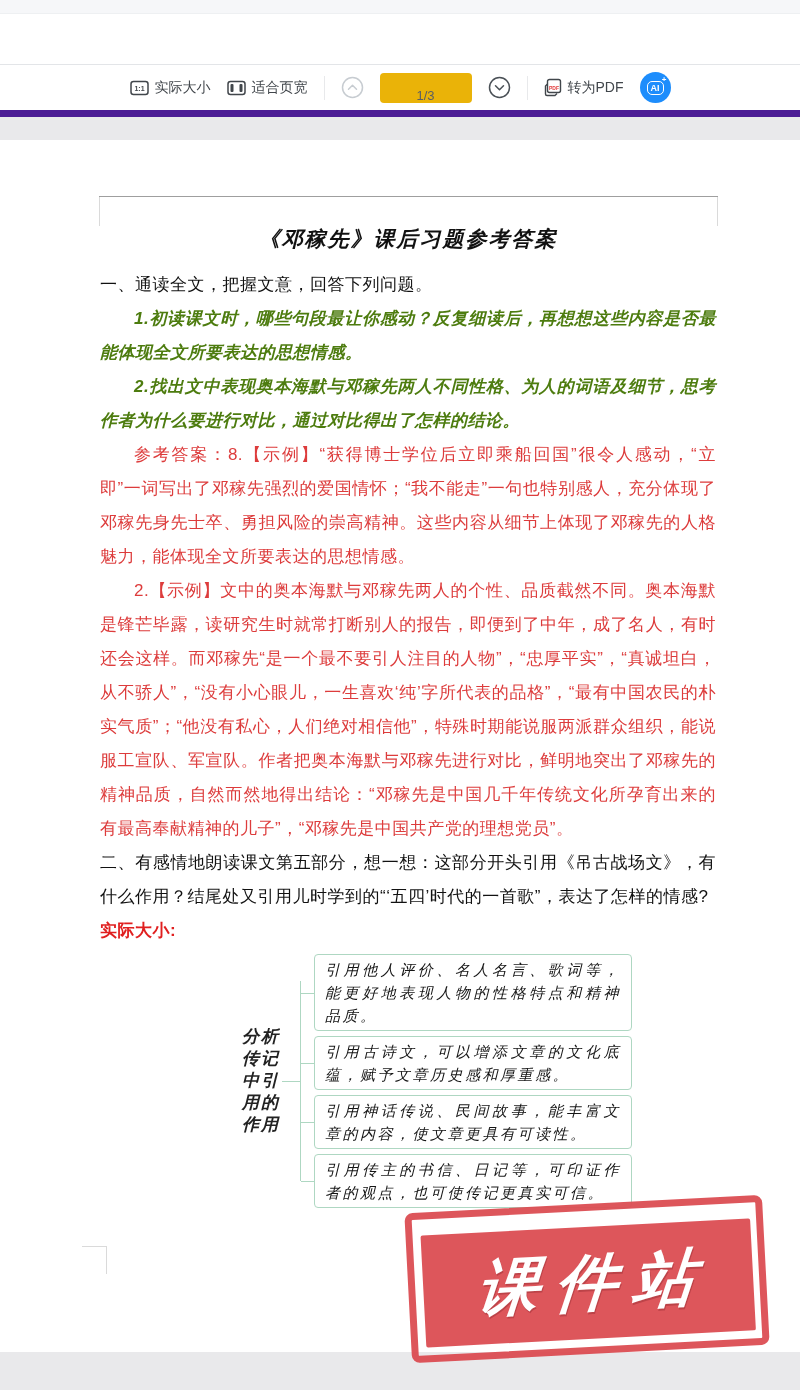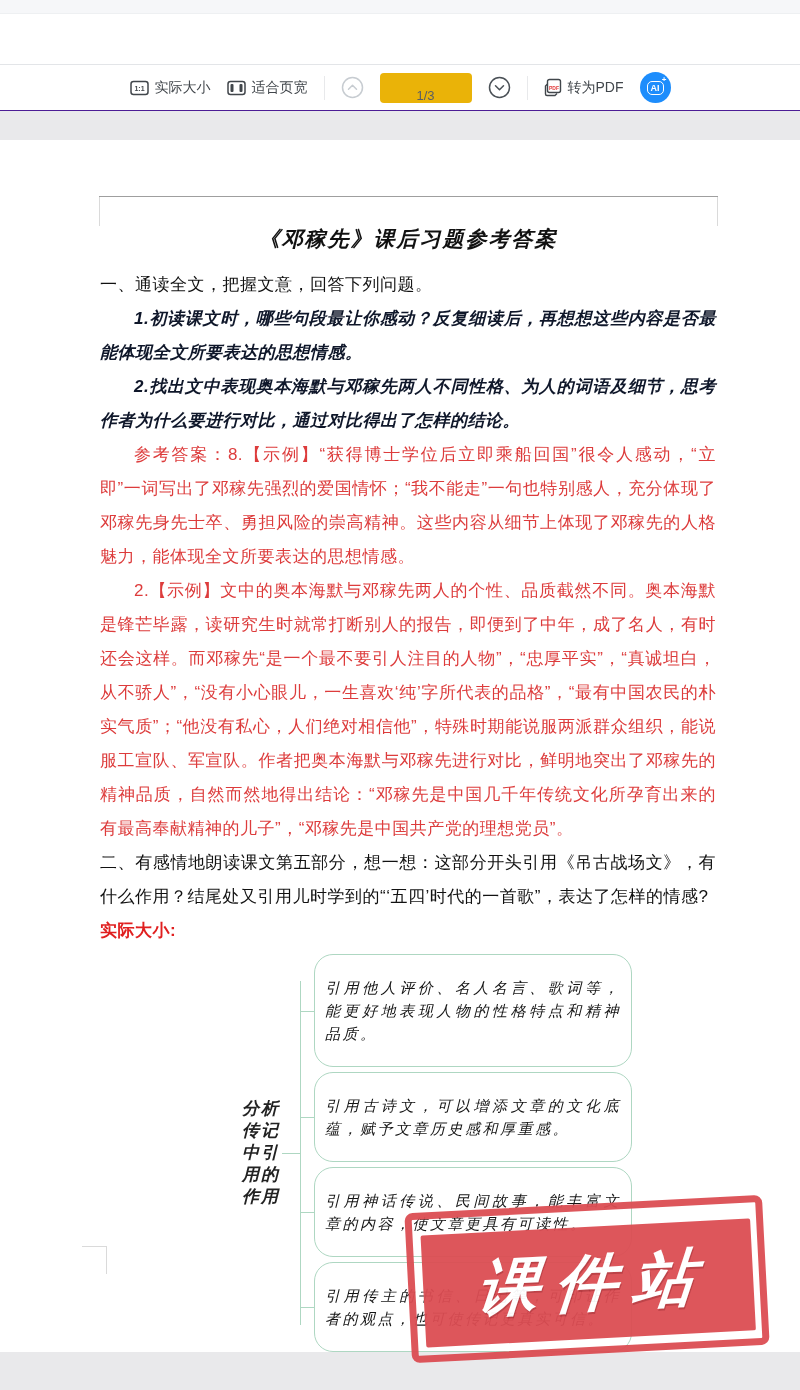--- a/index.html
+++ b/index.html
@@ -7,21 +7,21 @@
     width:800px;height:1390px;position:relative;overflow:hidden;
     background:#e9e9eb;
     font-family:"Liberation Sans","DejaVu Sans",sans-serif;
     -webkit-font-smoothing:antialiased;
   }
   
   .top-strip{position:absolute;top:0;left:0;right:0;height:13px;background:#f6f7f9;border-bottom:1px solid #eef0f2;}
   .top-white{position:absolute;top:14px;left:0;right:0;height:50px;background:#ffffff;}
   .toolbar{
     position:absolute;top:64px;left:0;right:0;height:45px;background:#ffffff;
-    border-top:1px solid #e3e5e8;border-bottom:1px solid #4c1d95;
+    border-top:1px solid #e3e5e8;border-bottom:7px solid #4c1d95;
     display:flex;align-items:center;justify-content:center;gap:16px;
   }
   .tb-btn{display:flex;align-items:center;gap:6px;color:#41464b;font-size:14px;cursor:pointer;white-space:nowrap;}
   .tb-divider{width:1px;height:24px;background:#e8e9eb;}
   .chev-btn{width:23px;height:23px;border-radius:50%;display:flex;align-items:center;justify-content:center;}
   .page-box{
     width:92px;height:30px;background:#eab308;border-radius:4px;
     display:flex;align-items:flex-end;justify-content:center;
     font-size:13px;color:#5a5e63;
   }
@@ -42,37 +42,37 @@
   .boundary-tick-left{position:absolute;top:57px;left:99px;height:29px;border-left:1px solid #dadada;}
   .boundary-tick-right{position:absolute;top:57px;right:82px;height:29px;border-right:1px solid #dadada;}
   .corner-bl{position:absolute;top:1106px;left:82px;width:24px;height:27px;border-top:1px solid #dadada;border-right:1px solid #dadada;}
   .content{padding:84px 84px 0 100px;color:#1c1c1c;}
   .doc-title{
     text-align:center;font-size:21px;font-weight:bold;letter-spacing:2px;
     line-height:30px;margin:0 0 14px 0;color:#111;font-style:italic;
   }
   .para{margin:0;font-size:17px;line-height:34px;text-align:justify;letter-spacing:0.5px;}
   .heading{font-weight:normal;color:#111;}
-  .question{font-weight:bold;font-style:italic;text-indent:2em;color:#0f172a;}
+  .question{font-weight:bold;font-style:italic;text-indent:2em;color:#4d7c0f;}
   .answer{color:#dd3c3c;text-indent:2em;}
   .scaffold{color:#e01f1f;font-weight:bold;}
   
   .diagram{display:flex;align-items:center;margin:6px 0 0 142px;position:relative;}
   .diagram-root{
     width:40px;font-size:17px;line-height:22px;font-weight:bold;font-style:italic;
     letter-spacing:2px;word-break:break-all;color:#222;position:relative;flex:none;
   }
   .diagram-root::after{
     content:"";position:absolute;right:-18px;top:50%;width:18px;border-top:1.5px solid #aed7c2;
   }
   .branches{display:flex;flex-direction:column;gap:5px;margin-left:32px;position:relative;}
   .vline{position:absolute;left:-14px;top:27px;bottom:27px;border-left:1.5px solid #aed7c2;}
   .branch{
-    position:relative;width:296px;border:1.5px solid #aed7c2;border-radius:19px;background:#fff;
-    padding:21px 10px;font-size:15px;line-height:23px;letter-spacing:2.5px;
+    position:relative;width:296px;border:1.5px solid #aed7c2;border-radius:4px;background:#fff;
+    padding:3px 10px;font-size:15px;line-height:23px;letter-spacing:2.5px;
     font-style:italic;color:#151515;text-align:justify;
   }
   .branch::before{
     content:"";position:absolute;left:-14px;top:50%;width:13px;border-top:1.5px solid #aed7c2;
   }
   
   .stamp{
     position:absolute;left:408px;top:1204px;width:358px;height:150px;
     transform:rotate(-3deg);z-index:5;opacity:0.95;
   }

